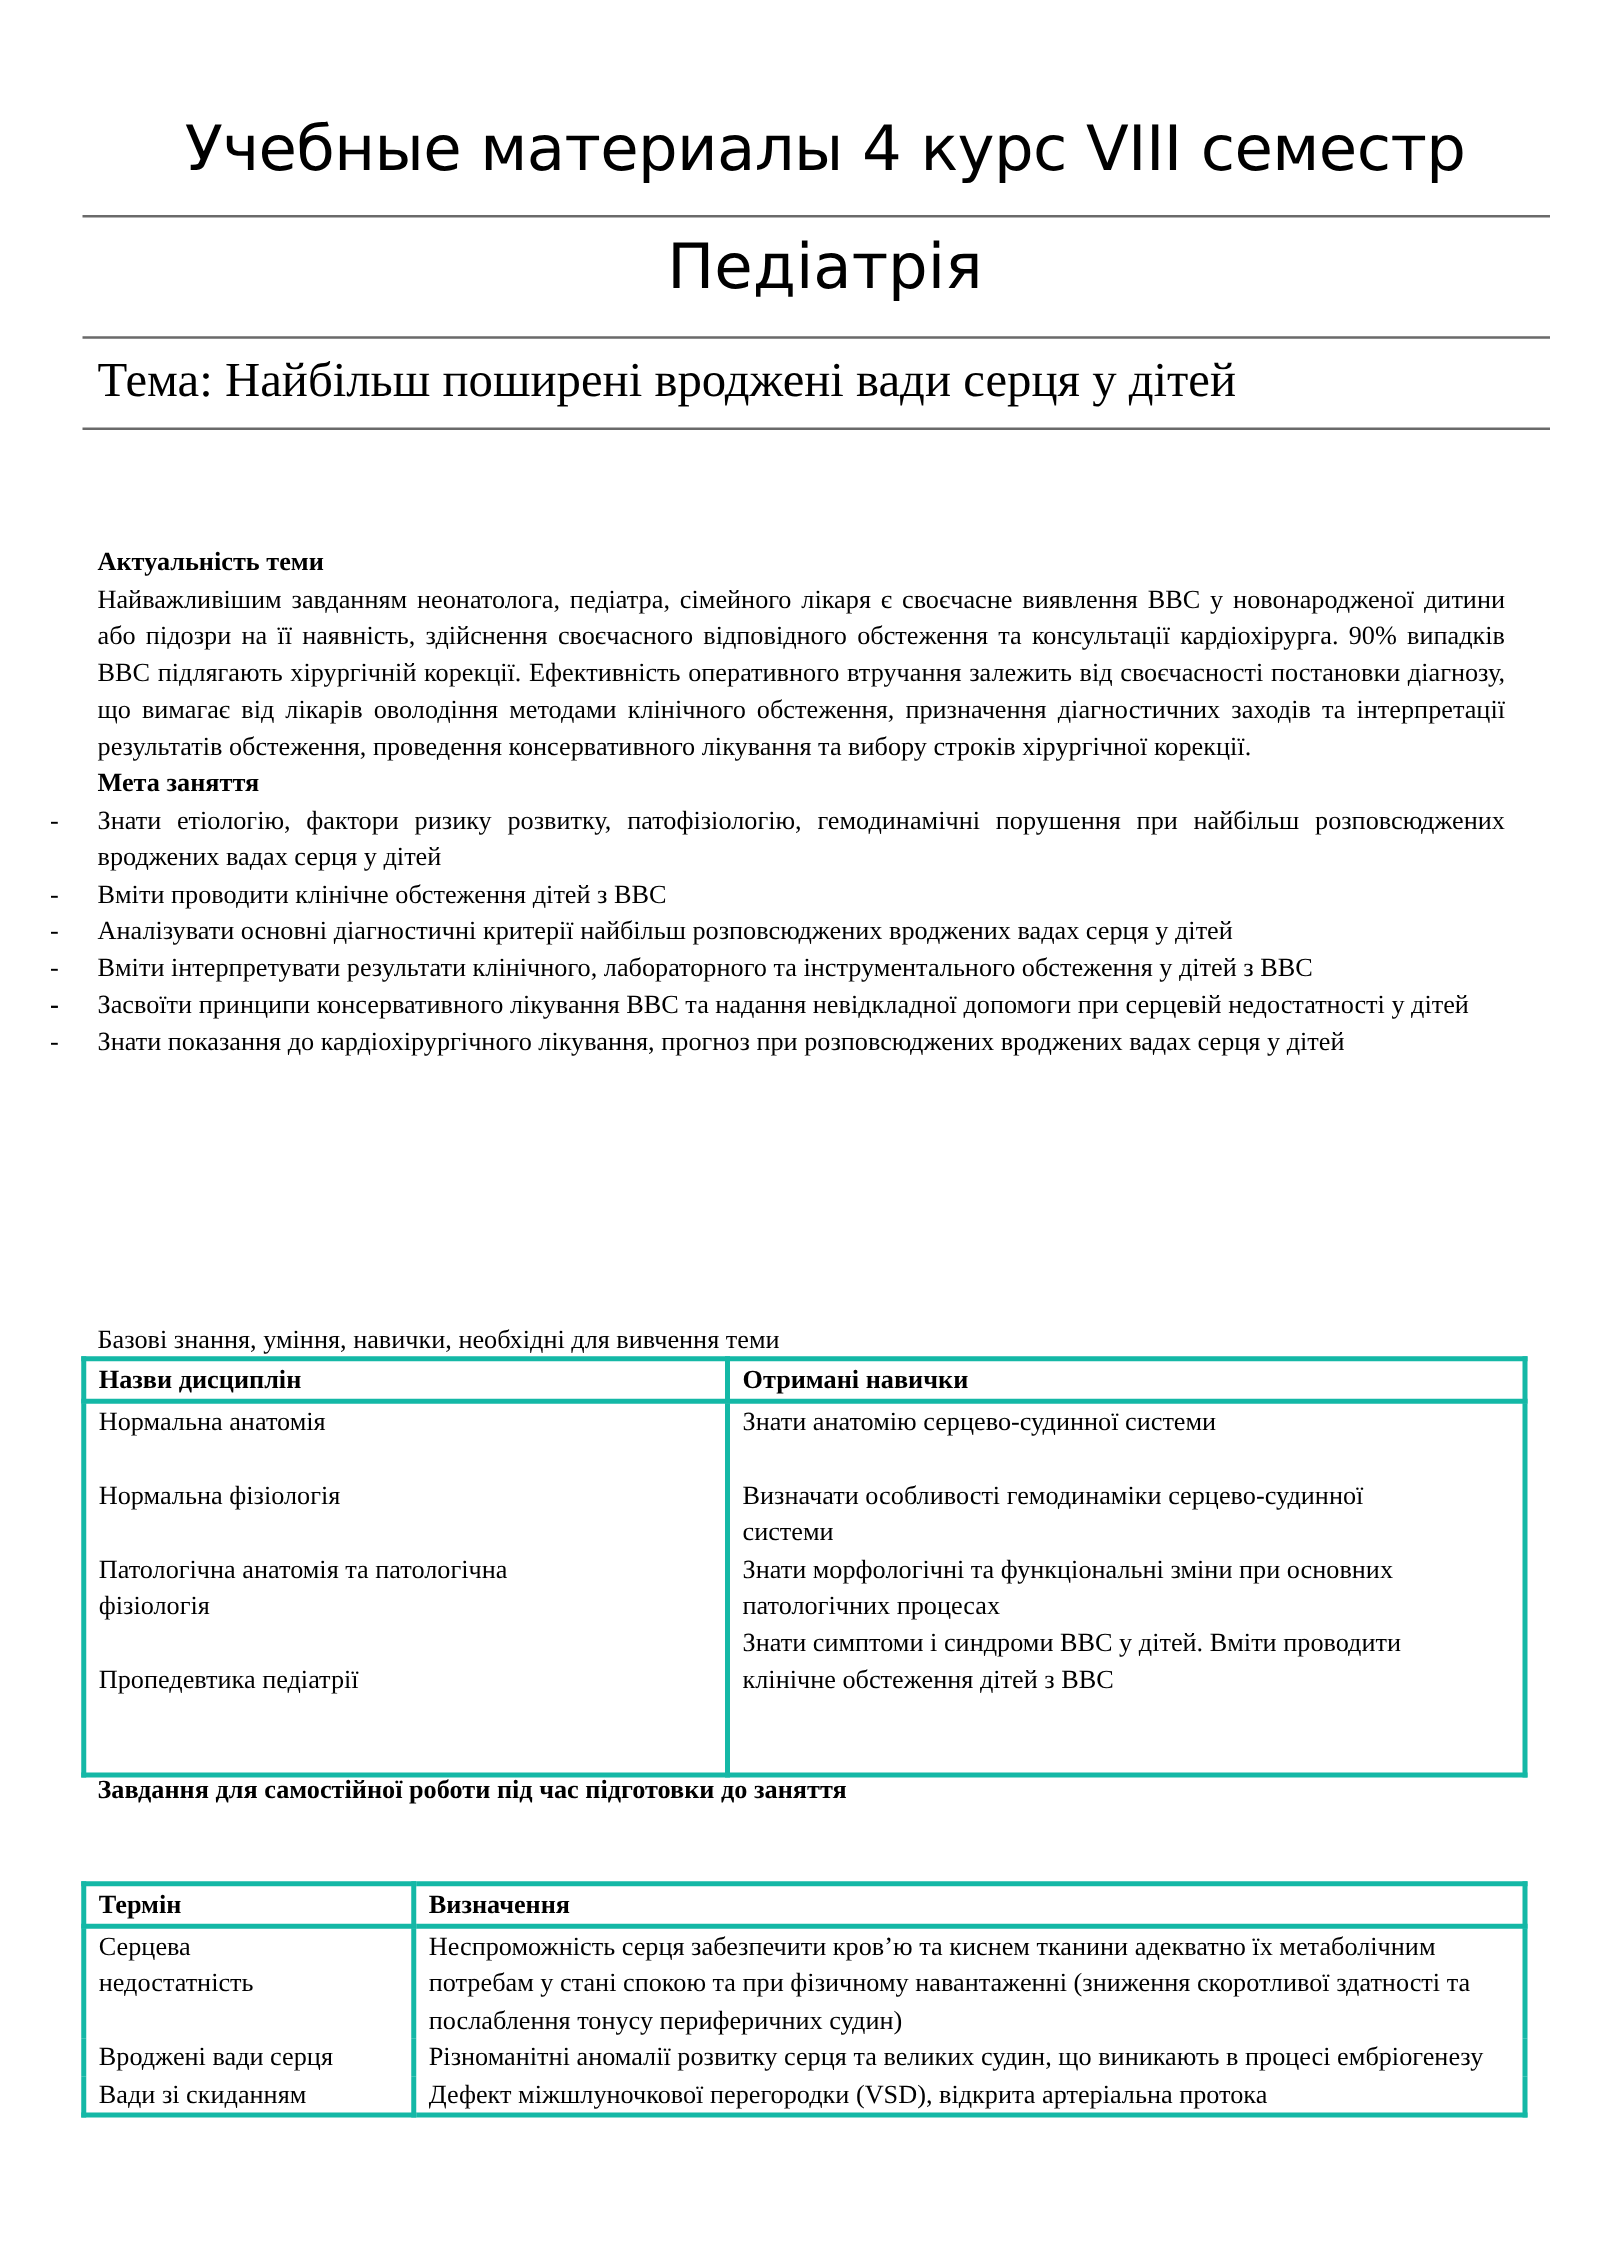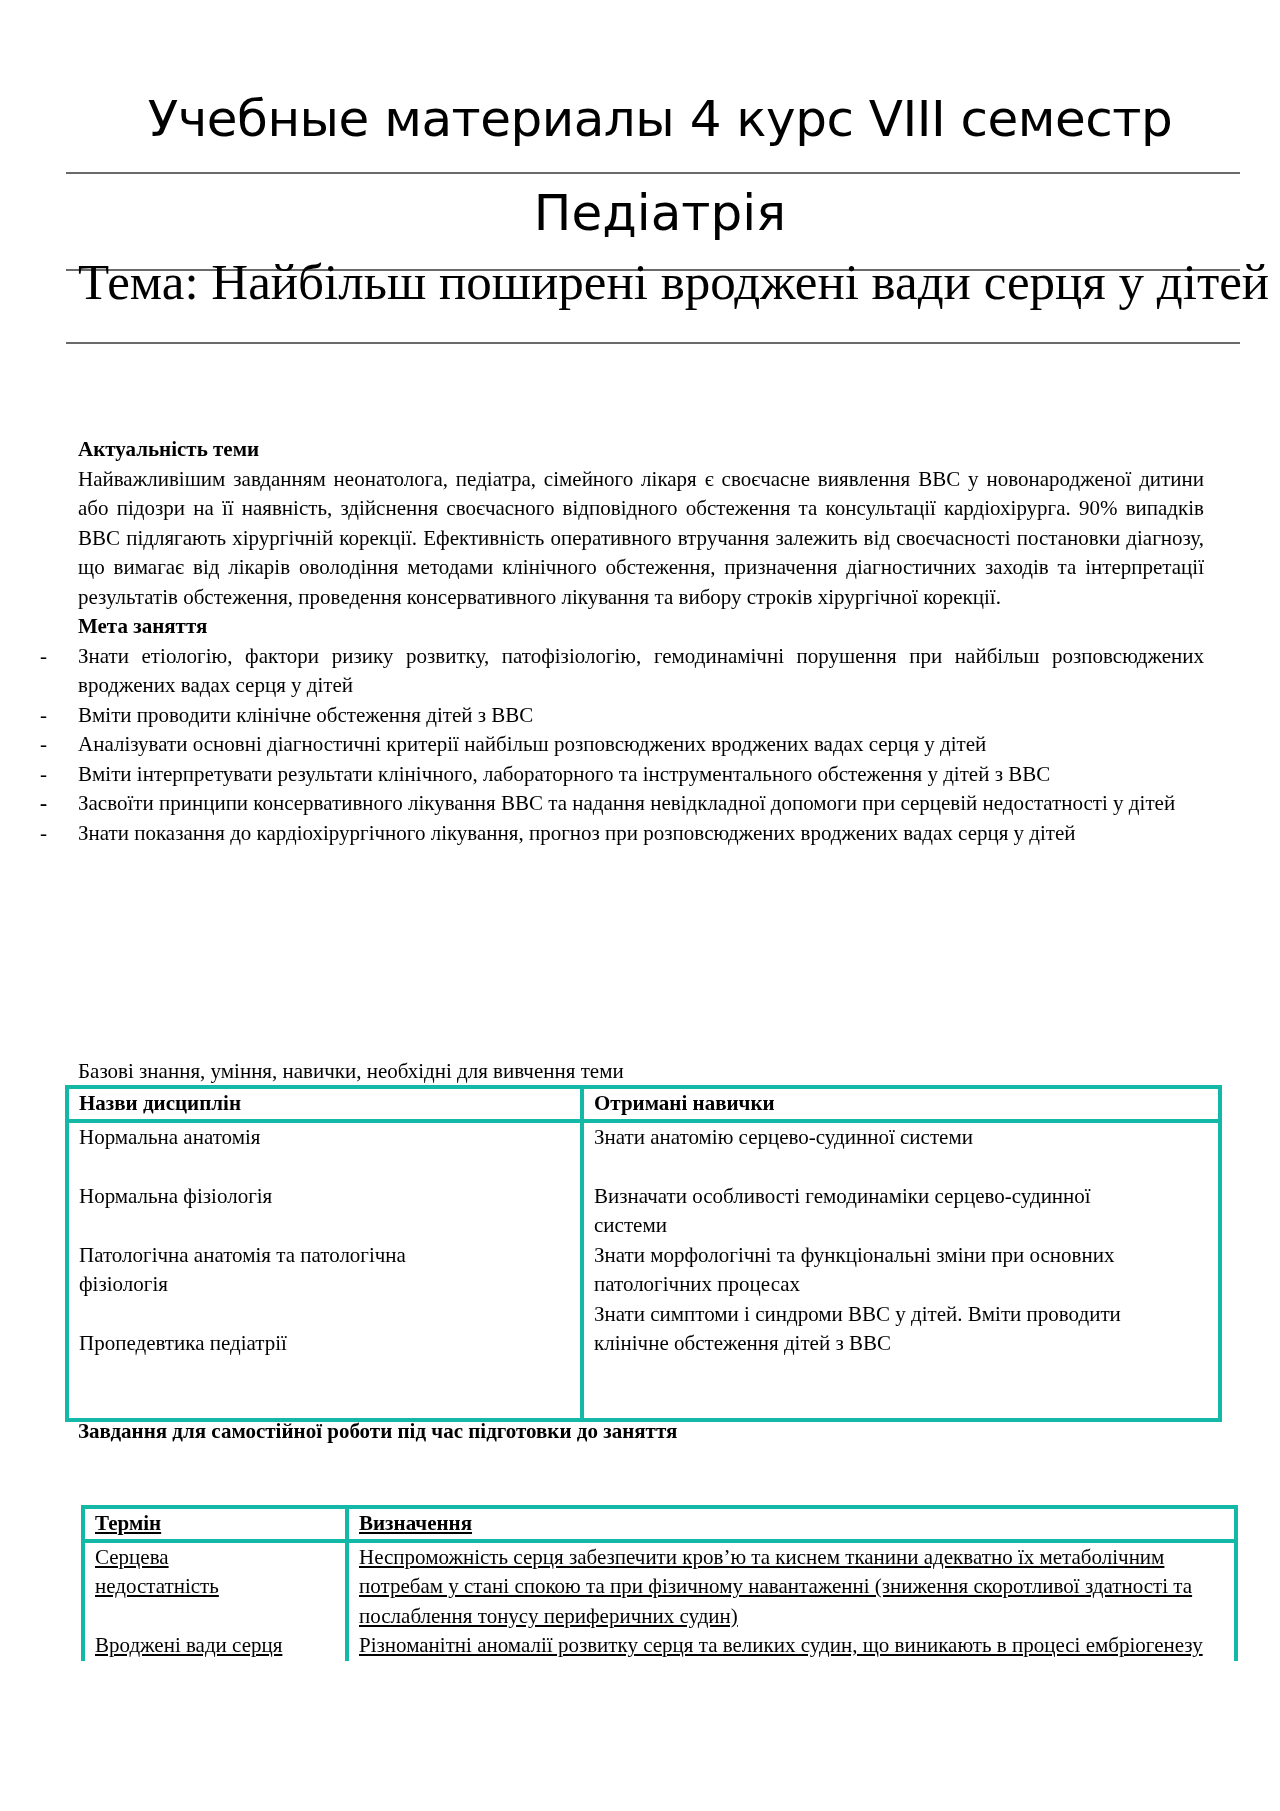--- a/index.html
+++ b/index.html
@@ -5,21 +5,21 @@
   html, body { margin: 0; padding: 0; background: #ffffff; }
   body { width: 1280px; height: 1811px; position: relative; overflow: hidden; color: #000; }
   .serif { font-family: "Liberation Serif", "DejaVu Serif", serif; }
   .sans { font-family: "DejaVu Sans", "Liberation Sans", sans-serif; }
 
   .doc-title { position: absolute; left: 0; top: 84px; width: 1320px; text-align: center;
     font-size: 50px; line-height: 70px; letter-spacing: -0.5px; }
   .subject { position: absolute; left: 0; top: 178px; width: 1320px; text-align: center;
     font-size: 50px; line-height: 70px; }
   .hrule { position: absolute; left: 66px; width: 1174px; height: 0; border-top: 2px solid #6a6a6a; }
-  .topic { position: absolute; left: 78px; top: 257px; font-size: 51px; line-height: 50px; white-space: nowrap; }
+  .topic { position: absolute; left: 78px; top: 280px; font-size: 39px; line-height: 50px; white-space: nowrap; }
 
   .body { position: absolute; left: 78px; width: 1126px; font-size: 21px; line-height: 29.5px; }
   .h-bold { font-weight: bold; }
   .just { text-align: justify; }
 
   ul.goals { list-style: none; margin: 0; padding: 0; }
   ul.goals li { position: relative; text-align: justify; }
   ul.goals li .dash { position: absolute; left: -38px; top: 0; }
 
   table.t { position: absolute; border-collapse: collapse; font-size: 21px; line-height: 29.5px; }
@@ -85,32 +85,36 @@
       <div style="width:540px;">Знати симптоми і синдроми ВВС у дітей. Вміти проводити клінічне обстеження дітей з ВВС</div>
     </td>
   </tr>
 </tbody>
   </table>
 
 <div class="body serif h-bold" style="top:1417px;">
   <div>Завдання для самостійної роботи під час підготовки до заняття</div>
 </div>
 
-<table class="t serif" style="left:81px; top:1505px; width:1157px;text-decoration:underline;">
+<table class="t serif" style="left:65px; top:1505px; width:1157px;">
   <colgroup>
       <col style="width:264px;">
       <col>
     </colgroup>
   <tbody>
       <tr>
     <th>Термін</th>
     <th>Визначення</th>
   </tr>
   <tr>
     <td class="inner" style="padding-right:60px;">Серцева недостатність</td>
     <td class="inner">Неспроможність  серця забезпечити кров’ю та киснем тканини адекватно їх метаболічним потребам у стані спокою та при фізичному навантаженні (зниження скоротливої здатності та послаблення тонусу периферичних судин)</td>
   </tr>
   <tr>
     <td class="inner">Вроджені вади серця</td>
     <td class="inner" style="">Різноманітні аномалії розвитку серця та великих судин, що виникають в процесі ембріогенезу</td>
   </tr>
+  <tr>
+    <td style="border-top:none;">Вади зі скиданням</td>
+    <td style="border-top:none;">Дефект міжшлуночкової перегородки (VSD), відкрита артеріальна протока</td>
+  </tr>
 </tbody>
   </table>
 
 </body></html>

